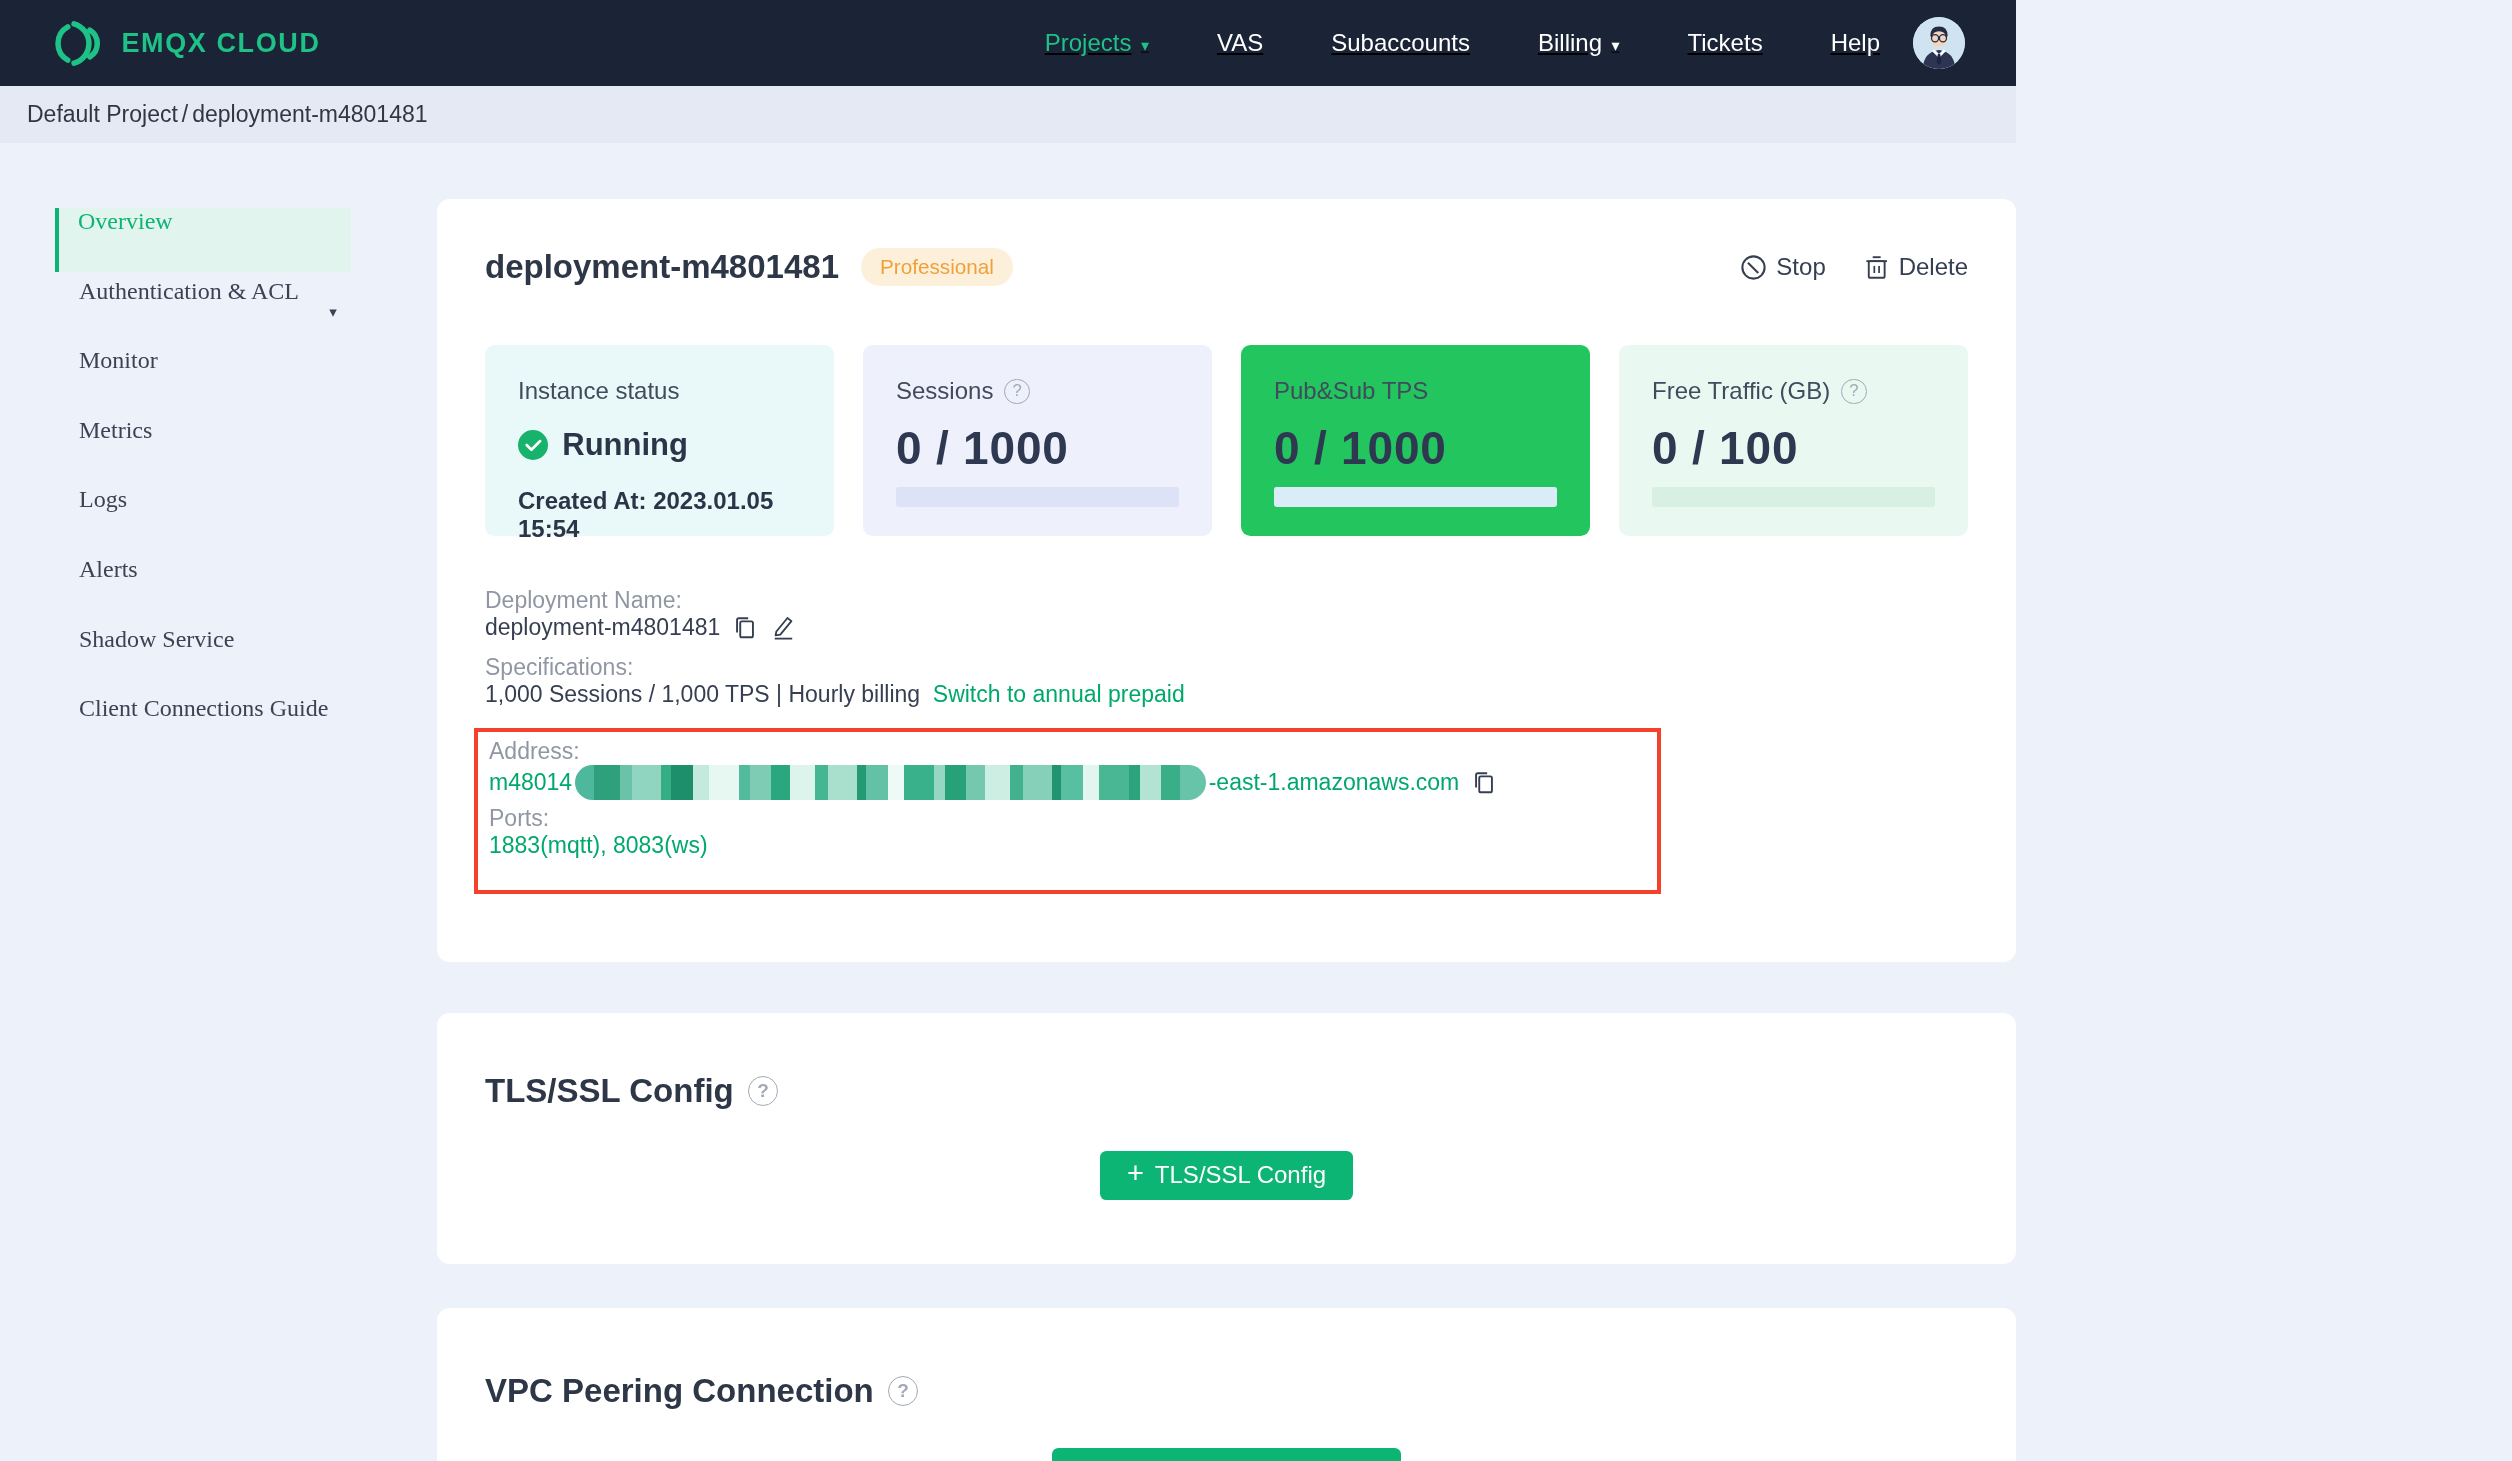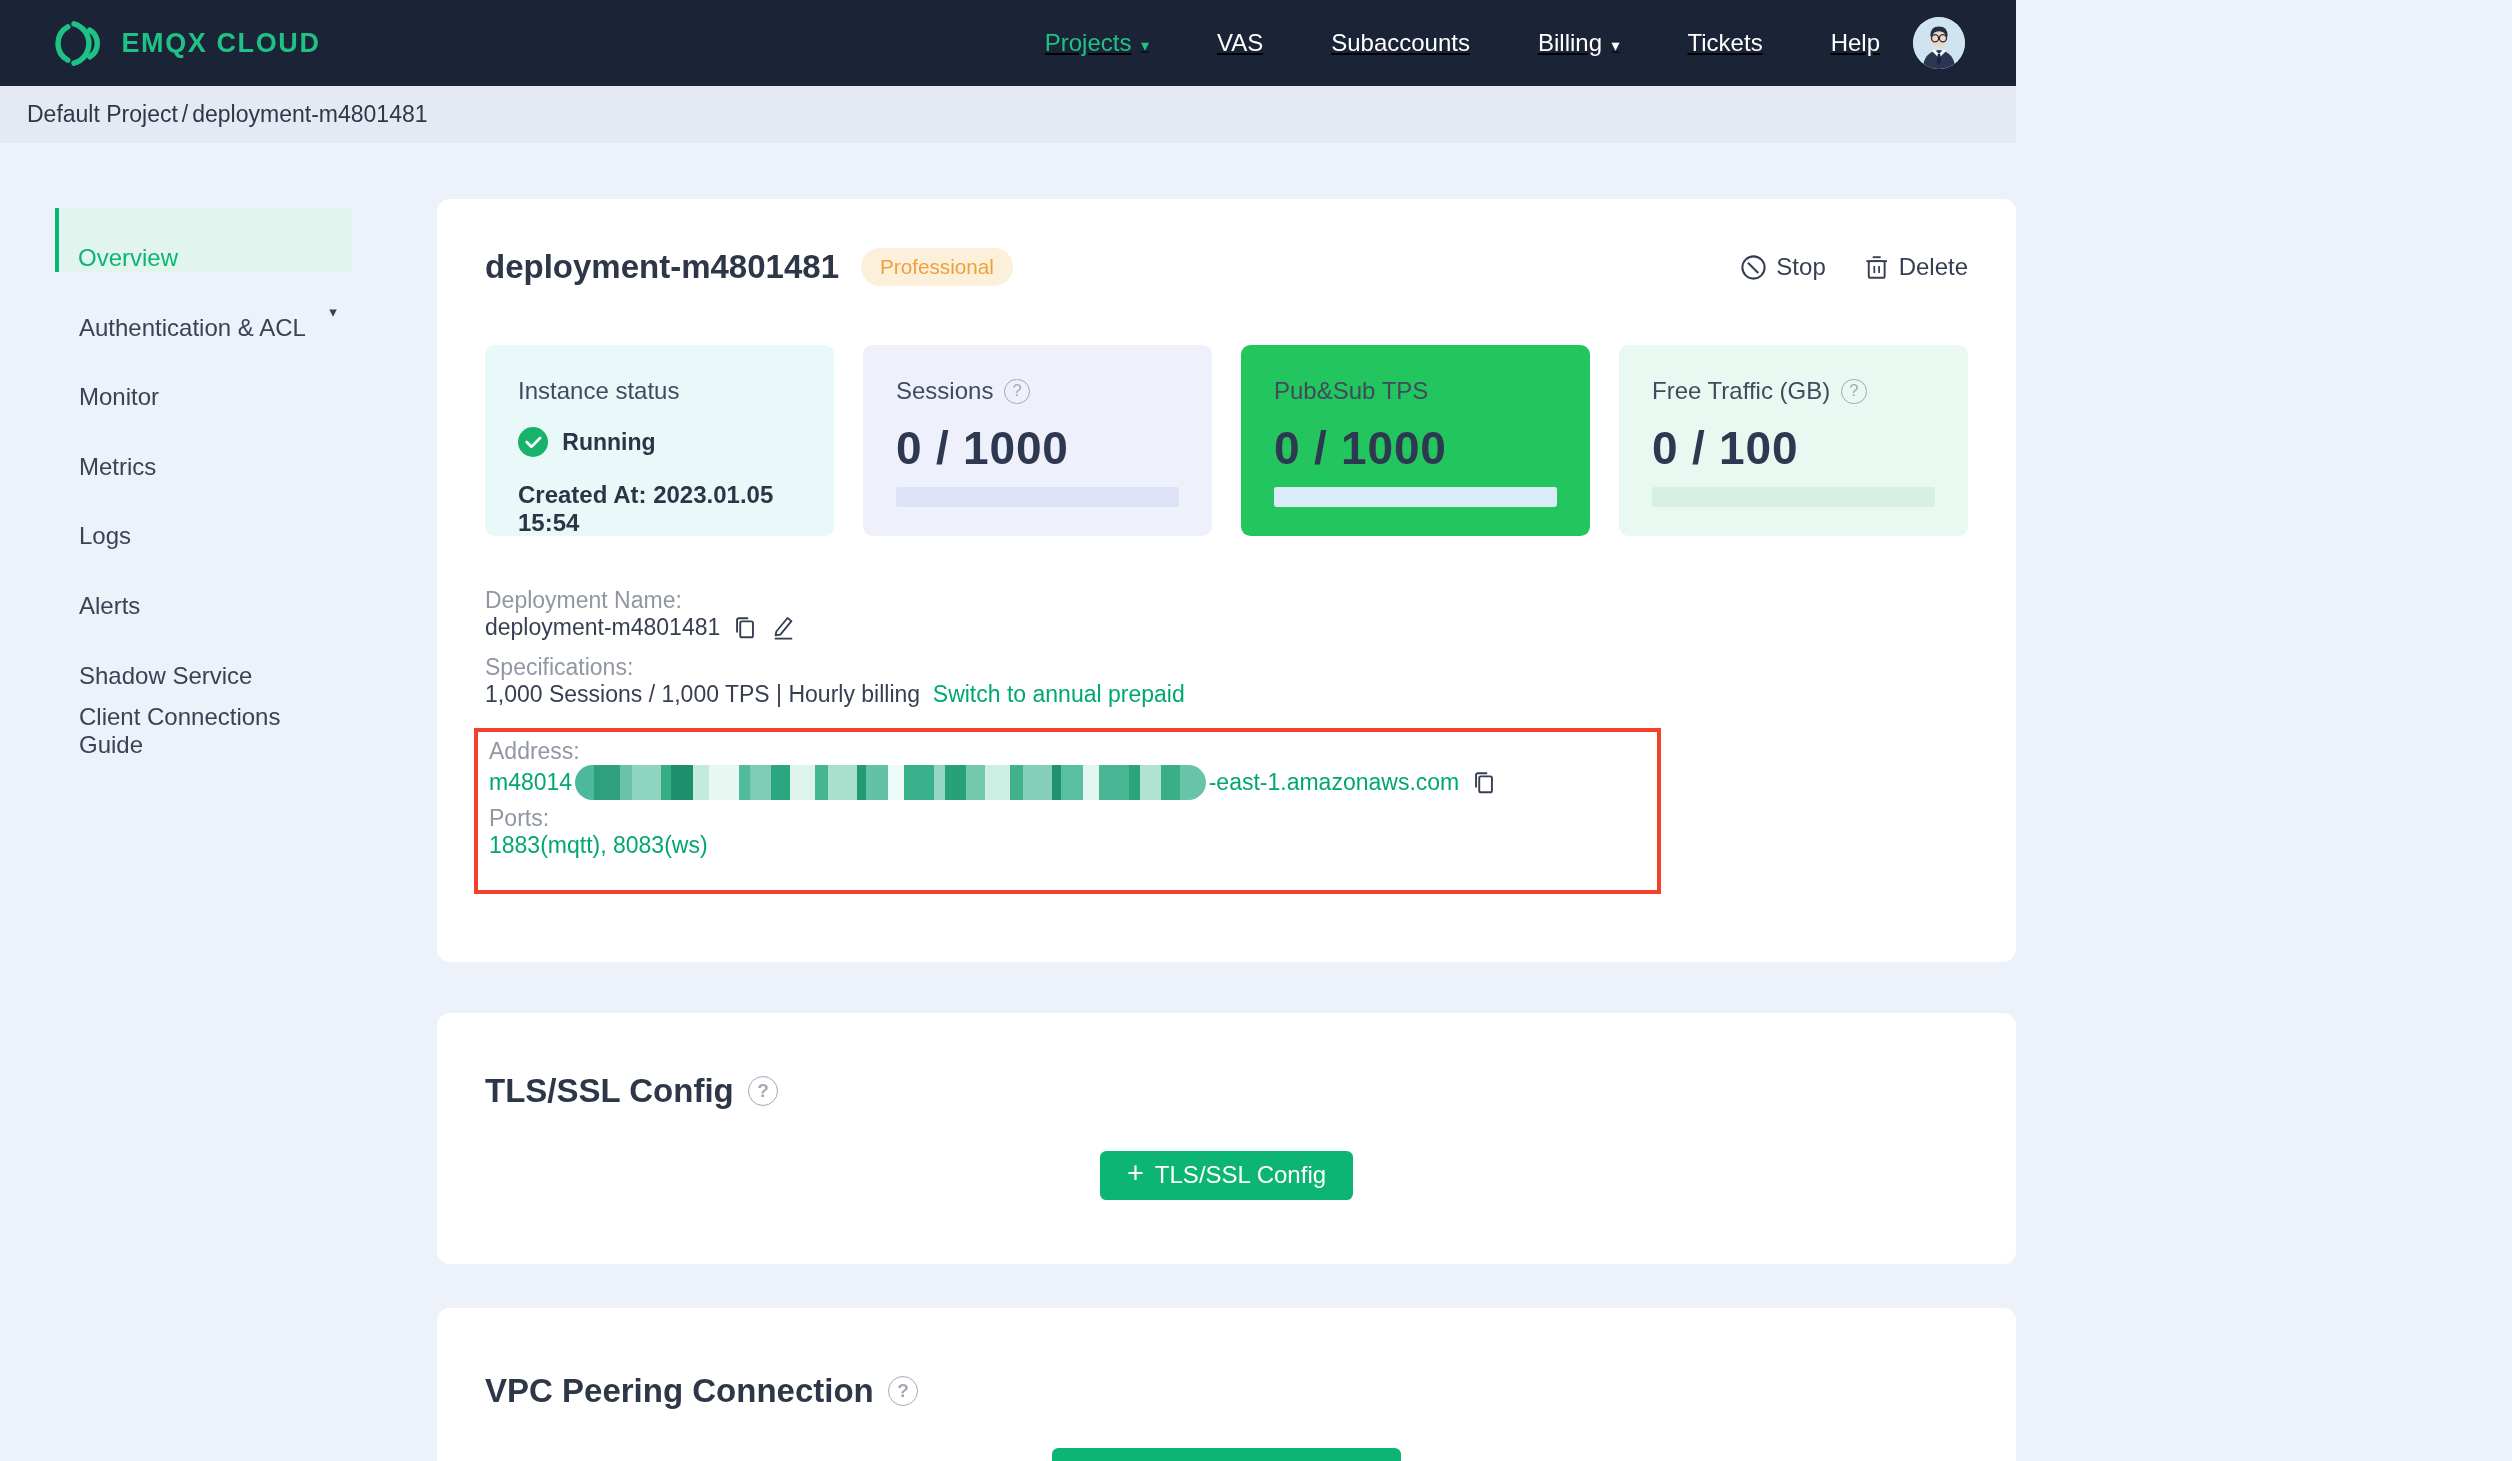--- a/index.html
+++ b/index.html
@@ -37,21 +37,21 @@
     height:57px; background:#e5e9f4; display:flex; align-items:center;
     padding-left:27px; font-size:23px; color:#2f3745; gap:4px; flex-shrink:0;
   }
 
   
   .content { flex:1; display:flex; }
   .sidebar { width:437px; flex-shrink:0; padding:65px 0 0 55px; }
   .side-item {
     width:296px; height:64px; line-height:64px; padding-left:24px;
     font-size:24px; color:#3a4254; margin-bottom:5.6px; cursor:pointer;
-    display:flex; align-items:flex-end;
+    display:flex; align-items:flex-start;font-family:Liberation Serif, serif;
   }
   .side-item span.lbl { line-height:normal; }
   .side-item .caret { margin-left:auto; margin-right:14.3px; color:#3a4254; font-size:15px; }
   .side-item.active {
     background:#e1f4ee; border-left:4.8px solid var(--primary);
     padding-left:19px; color:var(--primary);
   }
 
   .main { width:1909px; padding-top:56px; }
 
@@ -74,21 +74,21 @@
   .stat-card.lav    { background:#eef0fb; }
   .stat-card.blue   { background:#22c55e; }
   .stat-card.mint   { background:#eaf8f2; }
   .stat-label { font-size:24px; color:#414b5d; display:flex; align-items:center; gap:11px; }
   .stat-value { margin-top:16px; font-size:46px; font-weight:700; color:#2e3850; letter-spacing:0.8px; }
   .stat-bar { margin-top:auto; height:20.7px; border-radius:2.4px; }
   .bar-lav  { background:#dee2f7; }
   .bar-blue { background:#d9ecf8; }
   .bar-mint { background:#d8efe4; }
   .status-line { display:flex; align-items:center; gap:14.3px; margin-top:22px; }
-  .status-text { font-size:23px; font-weight:700; color:#2c3547; }
+  .status-text { font-size:31px; font-weight:700; color:#2c3547; }
   .created-line { margin-top:24px; font-size:24px; font-weight:700; color:#2c3547; }
 
   .help-icon {
     width:25.4px; height:25.4px; border:1.6px solid #a2a9b6; border-radius:50%;
     color:#a2a9b6; font-size:16.7px; display:inline-flex; align-items:center;
     justify-content:center; flex-shrink:0;
   }
 
   
   .details { margin-top:51px; font-size:23px; }

